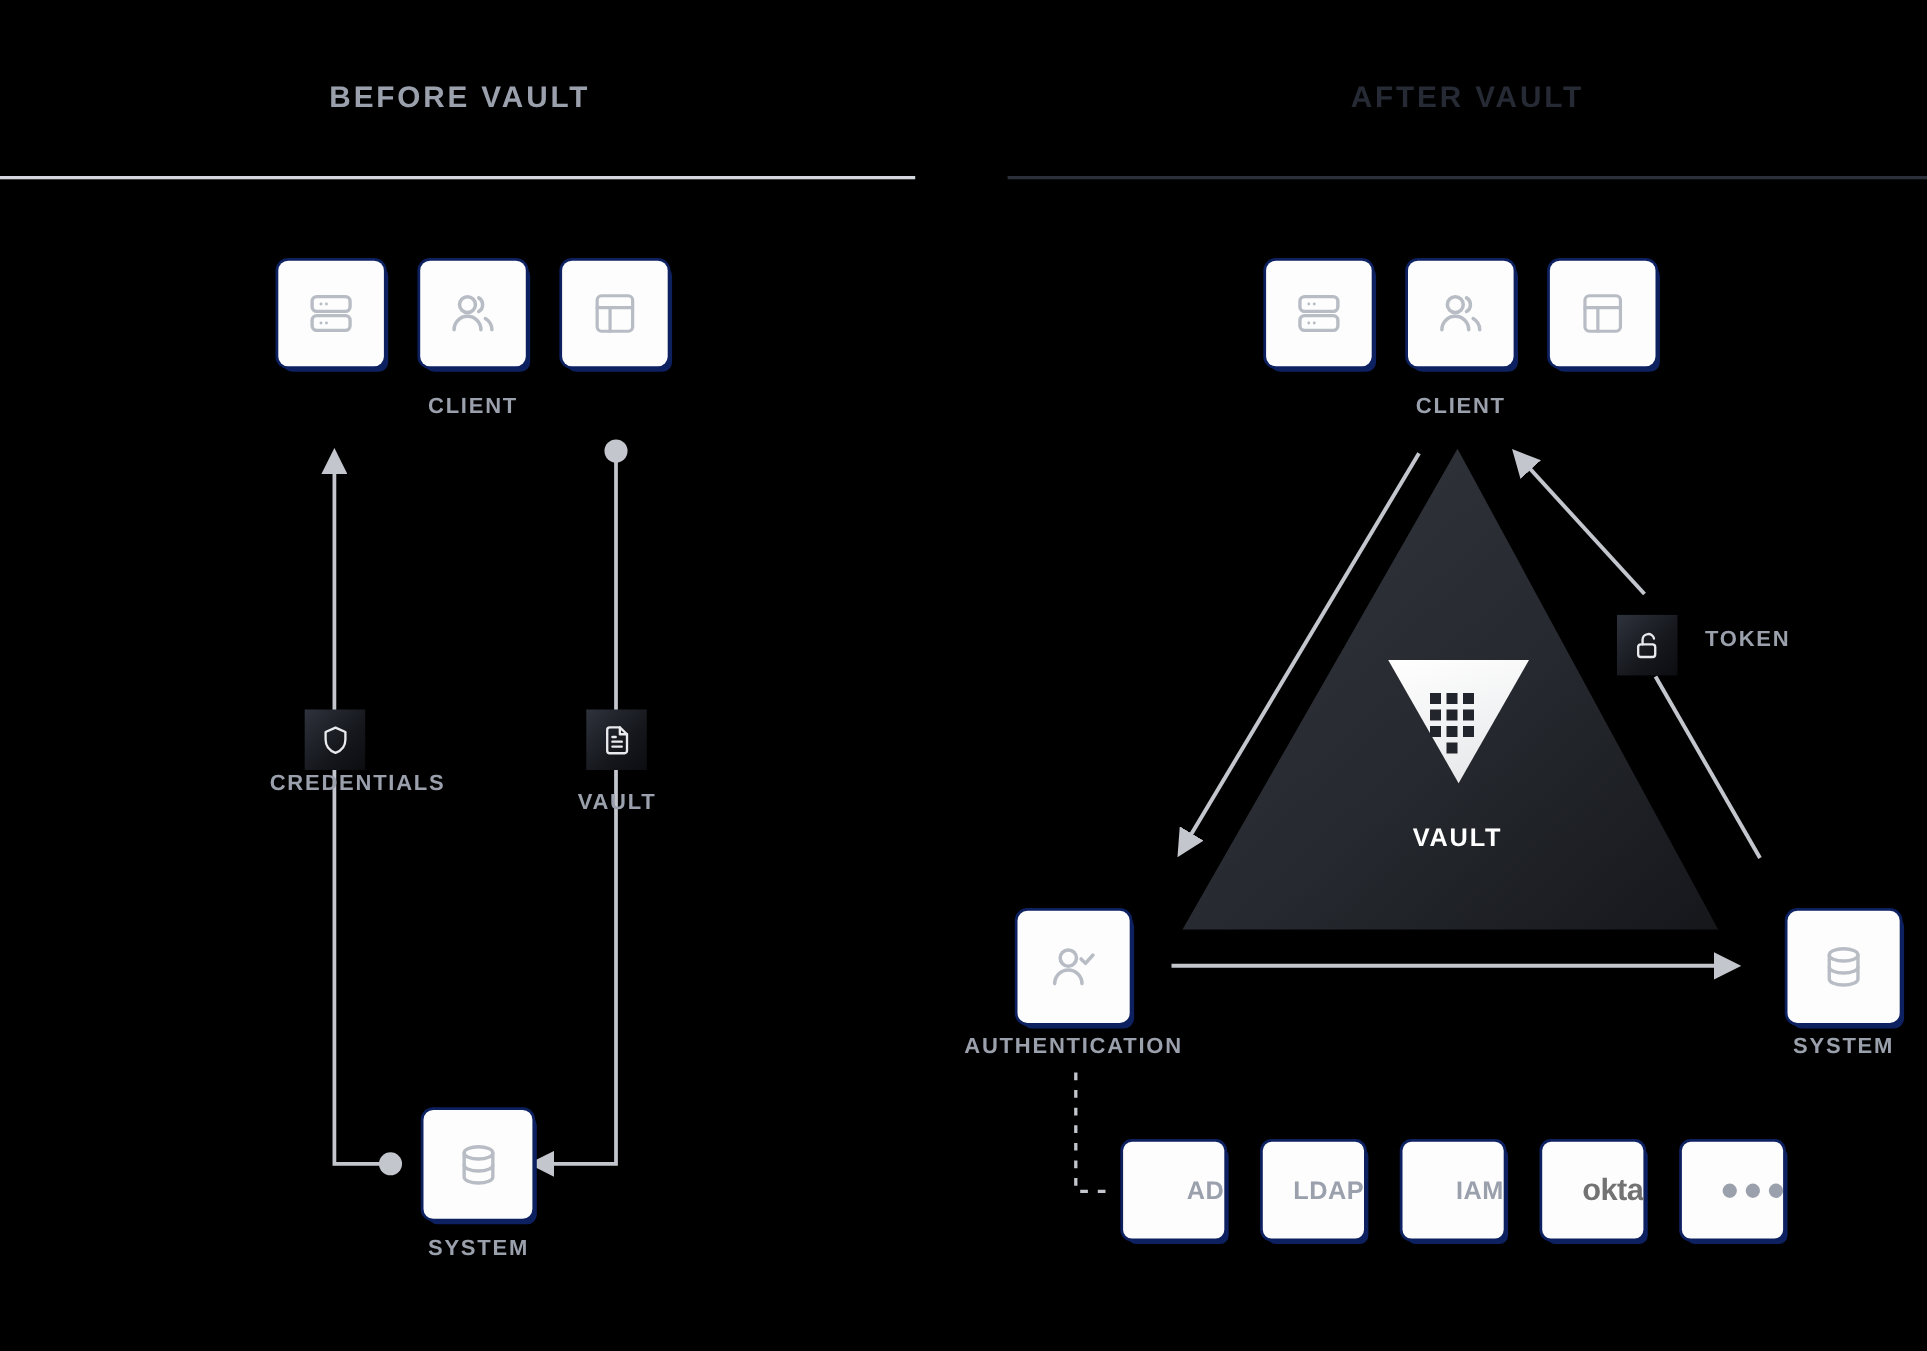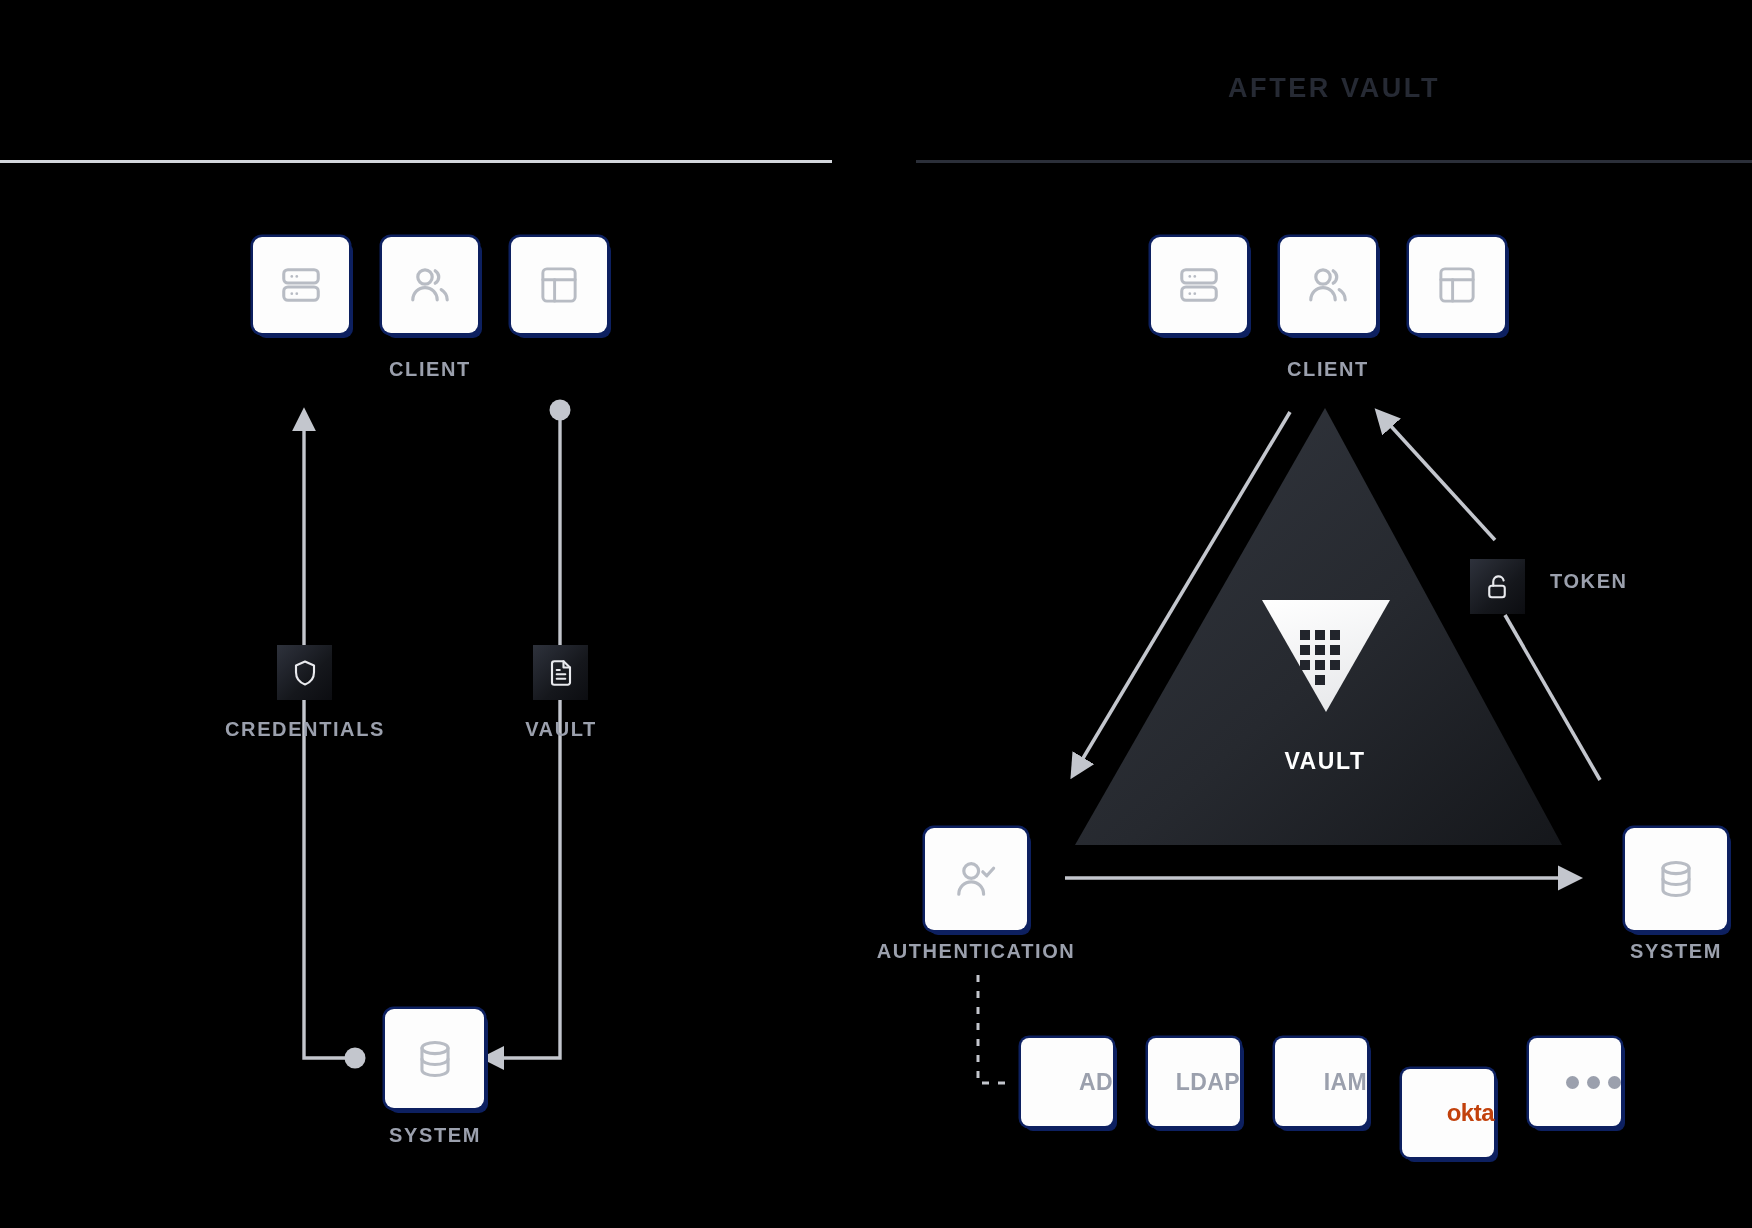--- a/index.html
+++ b/index.html
@@ -49,21 +49,21 @@
 
   
   .chip {
     position:absolute; width:92px; height:88px;
     background:#fdfdfd; border-radius:8px;
     box-shadow: 4px 5px 0 0 #0d2060, 0 0 0 2.5px #0d2060;
     display:flex; align-items:center; justify-content:flex-end;
     font-size:23px; font-weight:bold; letter-spacing:.4px;
     color:#9ba0ad;
   }
-  .chip.okta { color:#c2410c; font-size:24px; letter-spacing:-.5px; font-weight:bold;margin-top:31px;}
+  .chip.okta { color:#737373; font-size:28px; letter-spacing:-.5px; font-weight:bold;}
   .dots { display:flex; gap:8px; }
   .dots i { width:13px; height:13px; border-radius:50%; background:#9ba0ad; display:block; }
 
   
   #wires { position:absolute; left:0; top:0; width:1752px; height:1228px; pointer-events:none; }
 
   
   #vault-label {
     position:absolute; left:1225px; top:748px; width:200px; text-align:center;
     font-size:23px; font-weight:bold; letter-spacing:1.6px; color:#ffffff;
@@ -71,20 +71,21 @@
   #token-label {
     position:absolute; left:1550px; top:570px;
     font-size:20px; font-weight:bold; letter-spacing:1.6px; color:#9ba0ad;
   }
 </style>
 </head>
 <body>
 
 <div id="stage">
 
+  <div id="title-before" class="sec-title">BEFORE VAULT</div>
   <div id="divider-before" class="divider"></div>
 
   <div id="title-after" class="sec-title">AFTER VAULT</div>
   <div id="divider-after" class="divider"></div>
 
   <svg id="wires" viewBox="0 0 1752 1228">
     <defs>
       <marker id="ah" markerWidth="7" markerHeight="7" refX="5.6" refY="3.5" orient="auto">
         <path d="M0,0 L7,3.5 L0,7 z" fill="#c3c6cd"></path>
       </marker>
@@ -163,21 +164,21 @@
     </svg>
   </div>
 
   <div class="glabel" style="left:330px; top:358px; width:200px;">CLIENT</div>
 
   <div class="badge" style="left:277px; top:645px;">
     <svg width="30" height="30" viewBox="0 0 24 24" fill="none" stroke="#e9eaee" stroke-width="1.7" stroke-linecap="round" stroke-linejoin="round">
       <path d="M12 2.8 4.8 6v5.4c0 4.6 3 8.2 7.2 9.8 4.2-1.6 7.2-5.2 7.2-9.8V6z"></path>
     </svg>
   </div>
-  <div class="glabel" style="left:205px; top:718px; width:200px;">CREDENTIALS</div>
+  <div class="glabel" style="left:205px; top:701px; width:200px;text-align:right;">CREDENTIALS</div>
 
   <div class="badge" style="left:533px; top:645px;">
     <svg width="30" height="30" viewBox="0 0 24 24" fill="none" stroke="#e9eaee" stroke-width="1.7" stroke-linecap="round" stroke-linejoin="round">
       <path d="M14 2.6H6.6a1.8 1.8 0 0 0-1.8 1.8v15.2a1.8 1.8 0 0 0 1.8 1.8h10.8a1.8 1.8 0 0 0 1.8-1.8V7.6z"></path>
       <path d="M14 2.6V7.6h5.2"></path>
       <path d="M8.6 13h6.8M8.6 16.6h6.8M8.6 9.6h2.4"></path>
     </svg>
   </div>
   <div class="glabel" style="left:461px; top:718px; width:200px;">VAULT</div>
 

